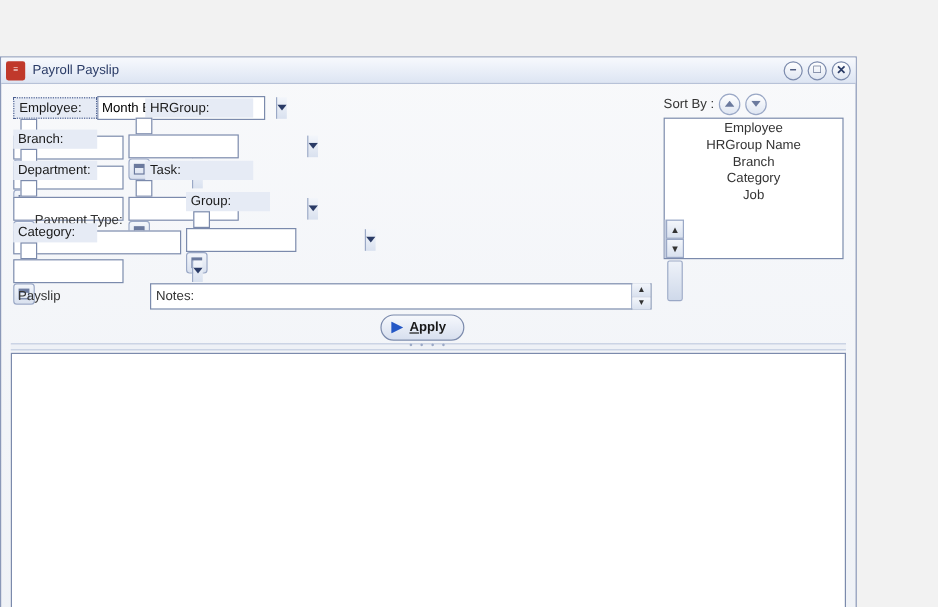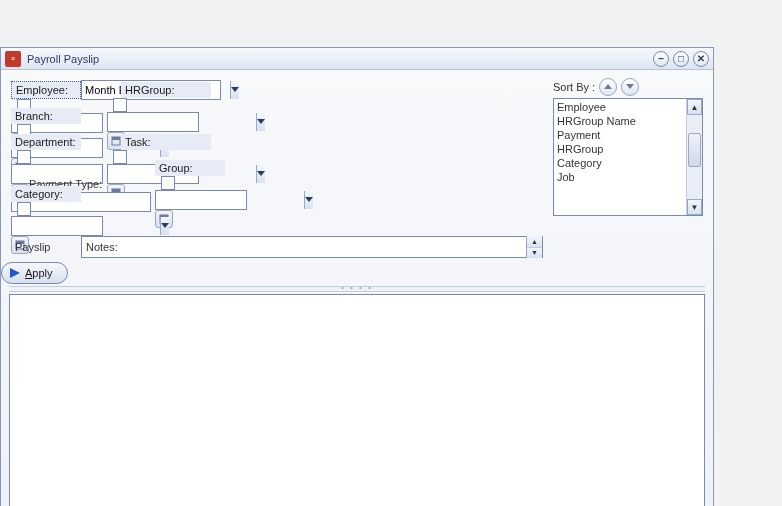--- a/index.html
+++ b/index.html
@@ -82,63 +82,64 @@
     background:linear-gradient(#f3f6fb,#d9e1ef);
     display:flex; align-items:center; justify-content:center;
     cursor:pointer; color:#556;
   }
   .col2-lbl { width:90px; padding:2px 4px; margin-left:14px; }
   .two-cols { display:flex; }
 
   .sortby {
     width:150px;
     position:relative;
+    text-align:center;
   }
   .sortby-head { display:flex; align-items:center; gap:4px; margin-bottom:2px; }
   .sort-btn {
     width:18px; height:18px;
     border:1px solid #9aa8c6;
     border-radius:50%;
     background:linear-gradient(#fff,#dfe6f2);
     display:flex; align-items:center; justify-content:center;
     cursor:pointer; color:#556; font-size:9px;
   }
   .sort-list-wrap {
     border:1px solid #7b8aac; background:#fff;
-    height:118px; display:flex;
+    height:118px; display:flex;flex-direction:column;
   }
   .sort-list {
     flex:1; overflow:hidden; padding:1px 3px;
   }
   .sort-list div { height:14px; line-height:14px; white-space:nowrap; cursor:pointer; }
   .vscroll {
     width:16px; background:#e8edf6; border-left:1px solid #c3cde0;
     display:flex; flex-direction:column;
   }
   .sb-btn { height:16px; border:1px solid #9aa8c6; background:linear-gradient(#f3f6fb,#d9e1ef); display:flex;align-items:center;justify-content:center; font-size:8px; cursor:pointer;}
   .sb-track { flex:1; position:relative; }
   .sb-thumb { position:absolute; left:1px; right:1px; top:18px; height:34px; background:linear-gradient(#eef2f9,#cfd9ea); border:1px solid #9aa8c6; border-radius:2px; cursor:pointer;}
 
-  .notes-row { display:flex; align-items:center; margin-top:4px; }
+  .notes-row { display:flex; align-items:center; margin-top:4px;gap:44px; }
   .notes-label { width:70px; padding:2px 4px; }
   .notes-box {
     flex:1; height:22px;
     border:1px solid #7b8aac; background:#fff;
     display:flex; align-items:center;
     max-width:474px;
   }
   .notes-box span { padding:0 4px; }
   .spinner {
     width:16px; height:22px; border-left:1px solid #9aa8c6;
     display:flex; flex-direction:column;
   }
   .spin { flex:1; background:linear-gradient(#f3f6fb,#d9e1ef); display:flex;align-items:center;justify-content:center; font-size:7px; cursor:pointer; border-bottom:1px solid #c3cde0;}
   .spin:last-child { border-bottom:none; }
 
-  .apply-row { display:flex; justify-content:flex-start; padding:4px 10px 2px 0; }
+  .apply-row { display:flex; justify-content:center; padding:4px 10px 2px 0;font-weight:bold; }
   .apply-btn {
     height:22px; padding:0 14px 0 8px;
     border:1px solid #7b8aac; border-radius:11px;
     background:linear-gradient(#f6f8fc,#d7dfef);
     display:flex; align-items:center; gap:5px;
     cursor:pointer; color:#1a1a1a;
   }
   .apply-btn .play { color:#2457c5; }
   .apply-btn .ul { text-decoration:underline; }
 
@@ -370,22 +371,21 @@
         <div class="sort-btn">
           <svg width="8" height="6">
               <polygon points="0,0 8,0 4,5" fill="#6b7a9e"></polygon>
             </svg>
         </div>
       </div>
       <div class="sort-list-wrap">
         <div class="sort-list" id="sort-list">
             <div>Employee</div>
             <div>HRGroup Name</div>
-            <div>Payment</div>
-            <div>HRGroup</div>
+            <div>Branch</div>
             <div>Category</div>
             <div>Job</div>
           </div>
         <div class="vscroll">
           <div class="sb-btn">▲</div>
           <div class="sb-track">
             <div class="sb-thumb"></div>
           </div>
           <div class="sb-btn">▼</div>
         </div>

